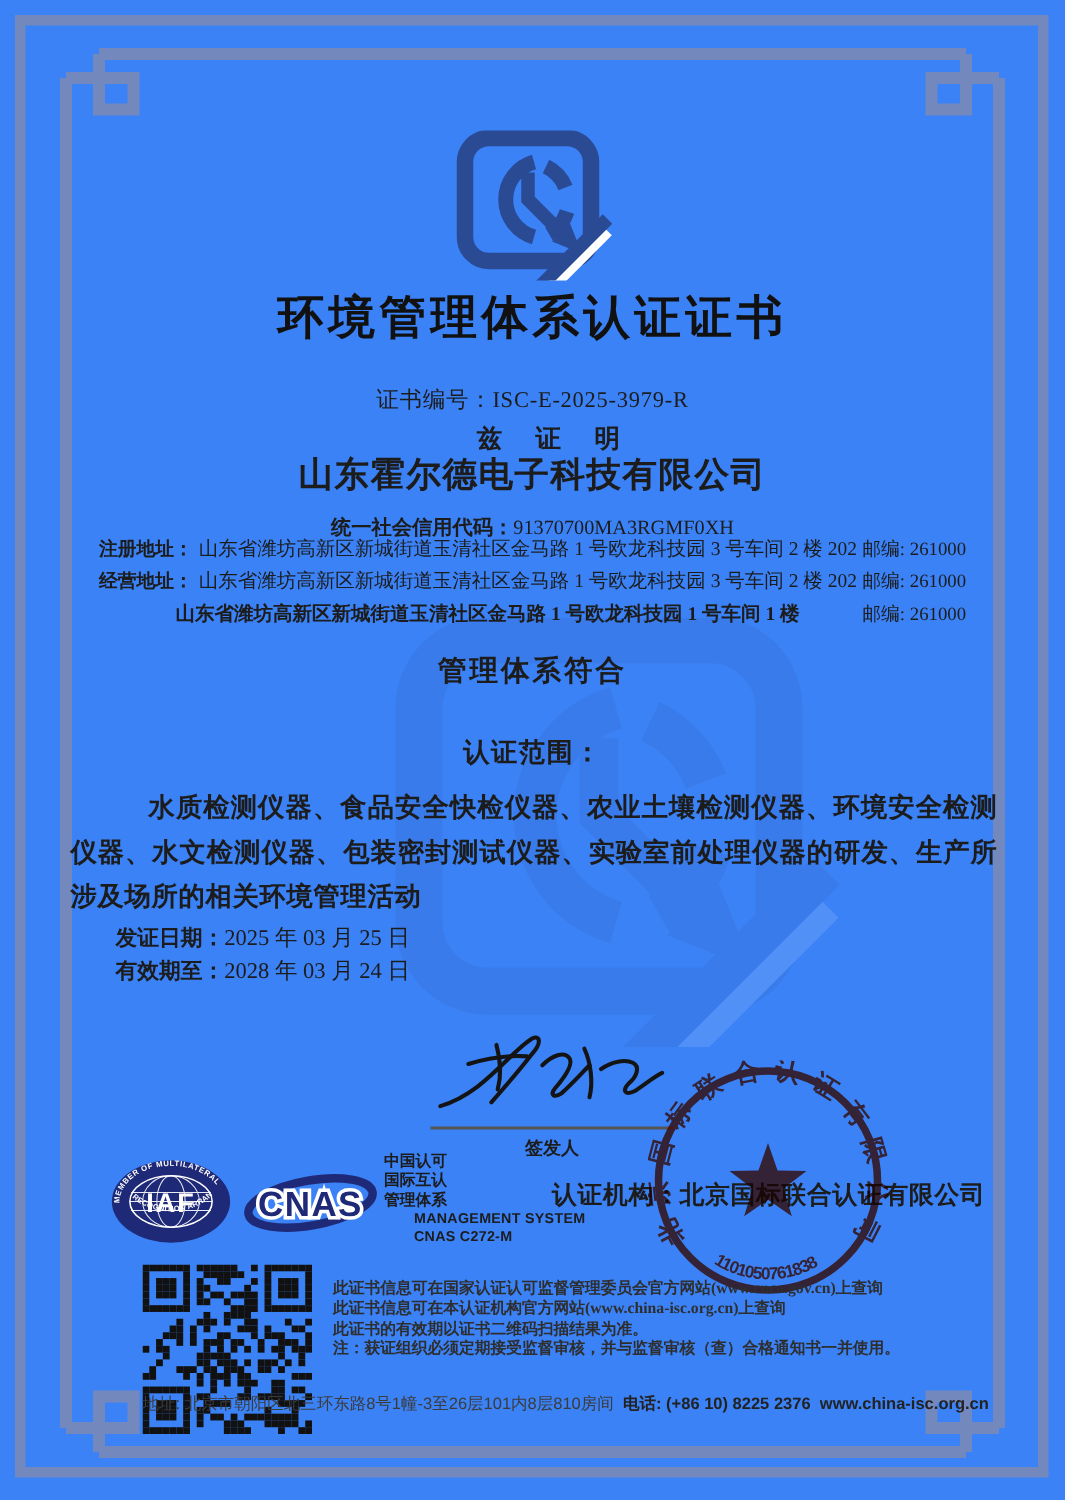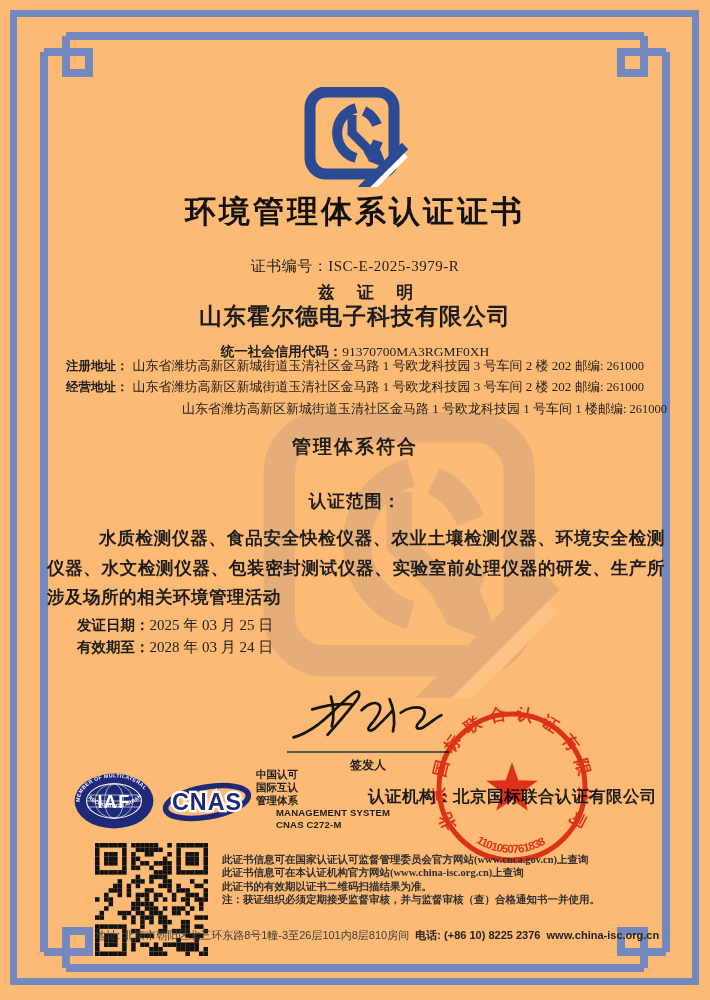--- a/index.html
+++ b/index.html
@@ -1,33 +1,33 @@
 <!DOCTYPE html>
 <html><head>
 <meta charset="utf-8">
 <style>
   html,body{margin:0;padding:0;background:#e8e8e8;}
-  .page{position:relative;width:710px;height:1000px;background:#fdba74;overflow:hidden;
+  .page{position:relative;width:710px;height:1000px;background:#3b82f6;overflow:hidden;
         font-family:"Liberation Serif","DejaVu Serif",serif;color:#1c1c1c;}
   .abs{position:absolute;}
   .center{left:0;width:710px;text-align:center;}
 
   .title{top:191px;font-size:31px;font-weight:bold;letter-spacing:3px;color:#111;}
   .certno{top:257px;font-size:15px;letter-spacing:.5px;text-align:center;}
   .hereby{top:281px;font-size:17px;font-weight:bold;letter-spacing:9px;padding-left:15px;}
   .company{top:301px;font-size:23px;font-weight:bold;letter-spacing:1px;}
   .credit{top:343px;font-size:13.5px;}
   .credit .lab{font-weight:bold;font-family:"Liberation Sans","DejaVu Sans",sans-serif;}
 
   .addr-row{left:66px;width:578px;display:flex;align-items:baseline;font-size:13px;}
   .addr-row .lab{font-weight:bold;font-family:"Liberation Sans","DejaVu Sans",sans-serif;
                  font-size:12.5px;white-space:nowrap;margin-right:4px;}
   .addr-row .txt{white-space:nowrap;}
   .addr-row .zip{margin-left:auto;white-space:nowrap;font-size:12.5px;}
-  .addr-row.noline .txt{margin-left:116px;}
+  .addr-row.noline .txt{margin-left:51px;font-weight:bold;}
 
   .conform{top:434px;font-size:19px;font-weight:bold;letter-spacing:2px;}
   .standard{top:461px;font-size:19.5px;letter-spacing:.5px;}
   .scopelab{top:489px;font-size:17.5px;font-weight:bold;letter-spacing:1px;}
   .scope{top:524px;left:47px;width:618px;font-size:17.5px;font-weight:bold;line-height:29.5px;
          text-align:justify;text-indent:52px;letter-spacing:.5px;}
 
   .daterow{left:77px;font-size:15px;}
   .daterow .lab{font-weight:bold;font-family:"Liberation Sans","DejaVu Sans",sans-serif;font-size:14.5px;}
 

